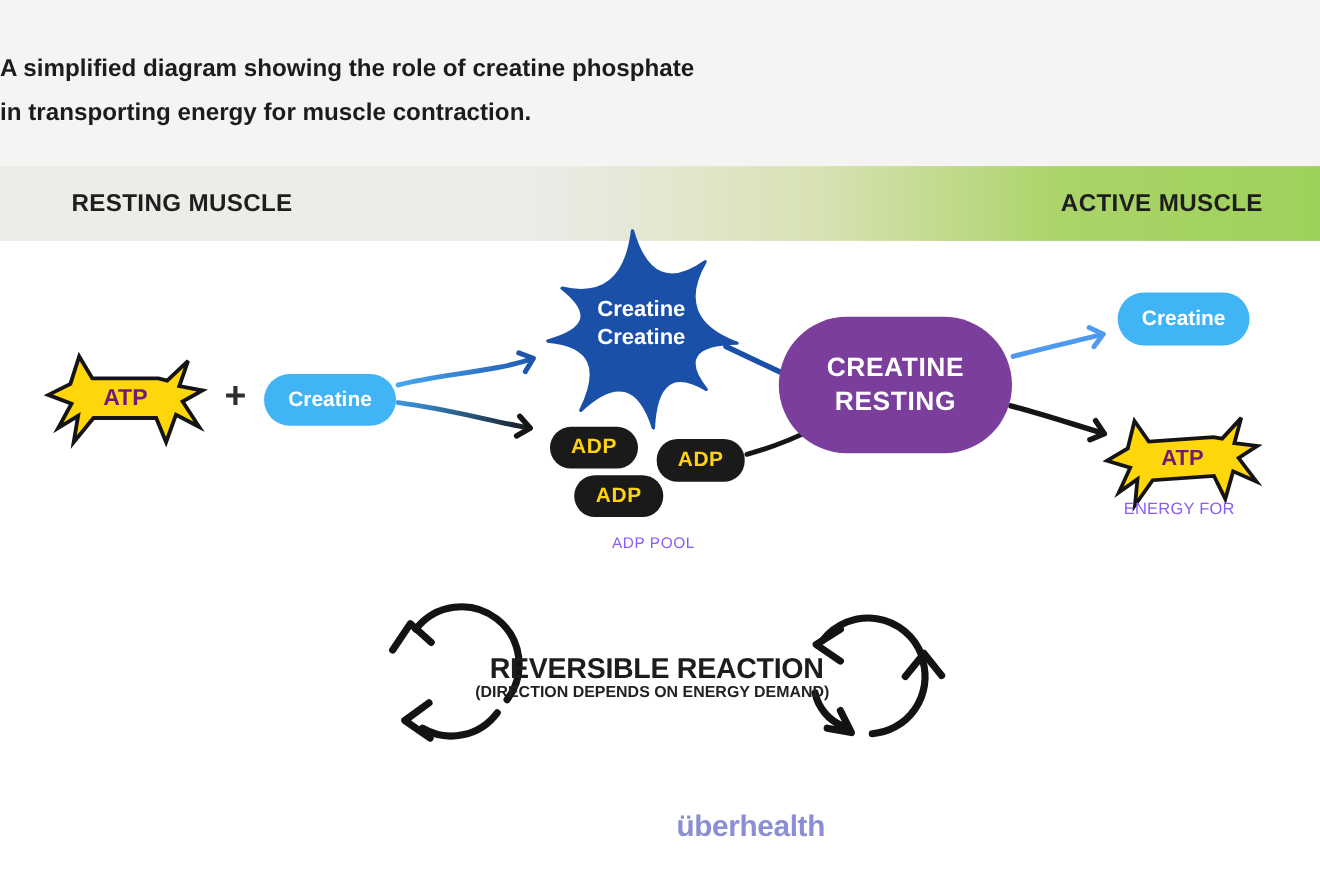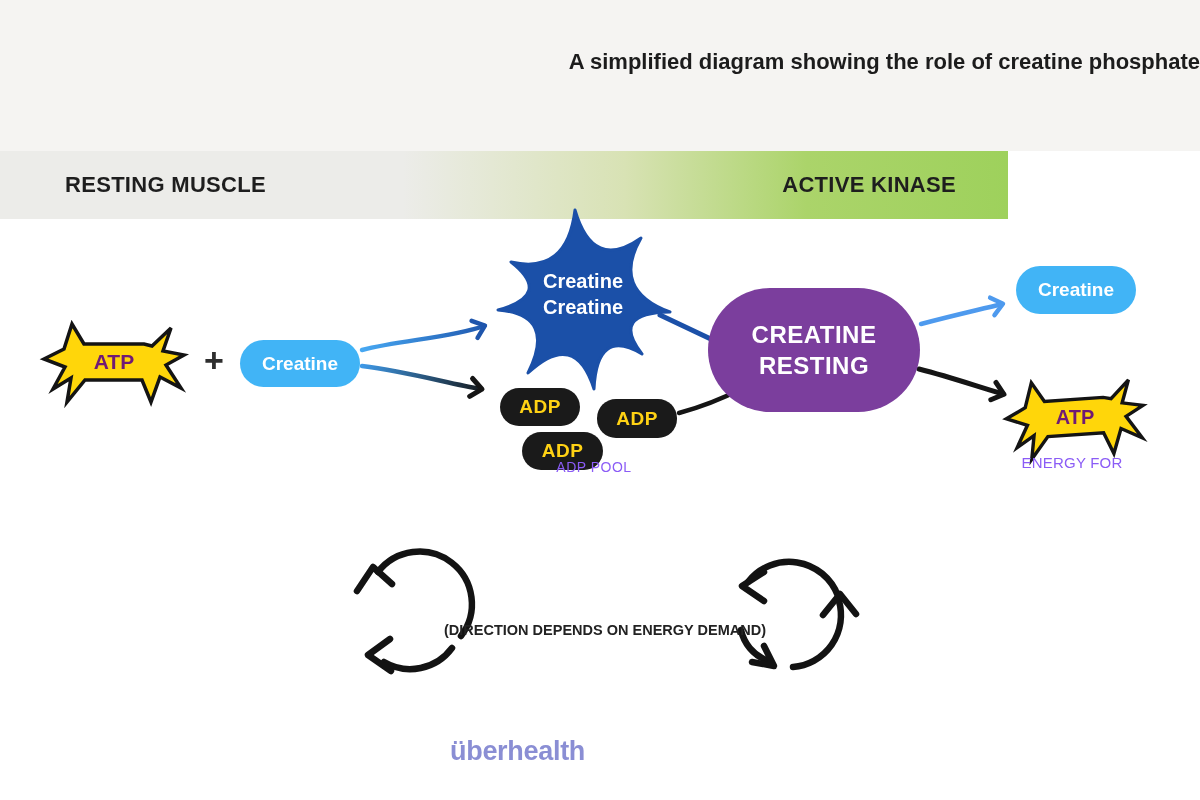--- a/index.html
+++ b/index.html
@@ -1,21 +1,21 @@
 <!DOCTYPE html>
 <html><head>
 <meta charset="utf-8">
 <style>
   html,body{margin:0;padding:0;background:#ffffff;}
   .stage{position:relative;width:1200px;height:800px;overflow:hidden;
          font-family:"Liberation Sans","DejaVu Sans",sans-serif;background:#ffffff;}
   .top-bg{position:absolute;left:0;top:0;width:1200px;height:151px;background:#f5f4f2;}
-  .title{position:absolute;left:0;top:42px;width:1200px;text-align:right;
+  .title{position:absolute;left:0;top:42px;width:1200px;text-align:left;
          font-size:22px;font-weight:600;color:#1c1c1c;line-height:40px;}
-  .banner{position:absolute;left:0;top:151px;width:1008px;height:68px;
+  .banner{position:absolute;left:0;top:151px;width:1200px;height:68px;
           background:linear-gradient(90deg,#ececE9 0%,#ecece9 40%,#d8e2b4 62%,#abd46a 80%,#9ed15c 100%);}
   .banner-label{position:absolute;top:0;height:68px;display:flex;align-items:center;
                 font-size:22px;font-weight:700;color:#1e1e1e;letter-spacing:.3px;}
   .banner-left{left:65px;}
   .banner-right{right:52px;}
   svg.art{position:absolute;left:0;top:0;}
   .pill{position:absolute;display:flex;align-items:center;justify-content:center;
         font-weight:700;color:#ffffff;}
   .pill-blue{background:#41b4f6;border-radius:24px;font-size:19px;}
   .pill-dark{background:#1a1a1a;border-radius:19px;color:#ffd214;font-size:19px;letter-spacing:.5px;}
@@ -25,39 +25,40 @@
   .lbl{position:absolute;text-align:center;color:#8b5cf6;font-weight:400;}
   .atp-lbl{font-size:21px;font-weight:800;color:#701a75;}
   .plus{position:absolute;left:196px;top:341px;width:36px;text-align:center;
         font-size:34px;font-weight:700;color:#2e2e2e;}
   .star-lbl{position:absolute;left:503px;top:268px;width:160px;text-align:center;
             color:#fff;font-size:20px;font-weight:700;line-height:26px;}
   .small-caps{font-size:14px;letter-spacing:.5px;}
   .energy{font-size:15px;line-height:20px;letter-spacing:.2px;}
   .rev-title{position:absolute;left:397px;top:592px;width:400px;text-align:center;
              font-size:26px;font-weight:700;color:#1d1d1d;letter-spacing:-0.3px;}
-  .rev-sub{position:absolute;left:380px;top:622px;width:450px;text-align:center;
+  .rev-sub{position:absolute;left:368px;top:622px;width:450px;text-align:center;
            font-size:14.5px;font-weight:600;color:#222;}
-  .brand{position:absolute;left:450px;top:736px;width:300px;text-align:left;
+  .brand{position:absolute;left:450px;top:736px;width:300px;text-align:right;
          font-size:27px;font-weight:700;color:#8a8ed4;letter-spacing:-0.3px;}
 </style>
 </head>
 <body>
 
 <div class="stage">
 
   <div class="top-bg"></div>
 
   <div class="title">
     <div>A simplified diagram showing the role of creatine phosphate</div>
+    <div>in transporting energy for muscle contraction.</div>
   </div>
 
   <div class="banner">
     <span class="banner-label banner-left">RESTING MUSCLE</span>
-    <span class="banner-label banner-right">ACTIVE KINASE</span>
+    <span class="banner-label banner-right">ACTIVE MUSCLE</span>
   </div>
 
   <svg class="art" width="1200" height="800" viewBox="0 0 1200 800">
     <defs>
       <path id="burst" d="M-30,-18 L-42,-38 L-50,-13 L-70,-3 L-49,5 L-61,27 L-43,16 L-47,40 L-29,18 L28,18 L37,40 L46,15 L67,26 L52,3 L70,-7 L49,-11 L57,-34 L38,-16 L30,-18 Z"></path>
       <linearGradient id="gradBlue1" gradientUnits="userSpaceOnUse" x1="362" y1="350" x2="490" y2="325">
         <stop offset="0" stop-color="#47a8f2"></stop>
           <stop offset="1" stop-color="#1e55ac"></stop>
       </linearGradient>
       <linearGradient id="gradBlue2" gradientUnits="userSpaceOnUse" x1="362" y1="366" x2="488" y2="390">
@@ -114,32 +115,33 @@
 
   <div class="star-lbl">
     <div>Creatine</div>
     <div>Creatine</div>
   </div>
 
   <div class="pill pill-dark" style="left:500px;top:388px;width:80px;height:38px;">ADP</div>
   <div class="pill pill-dark" style="left:597px;top:399px;width:80px;height:39px;">ADP</div>
   <div class="pill pill-dark" style="left:522px;top:432px;width:81px;height:38px;">ADP</div>
 
-  <div class="lbl small-caps" style="left:534px;top:459px;width:120px;">ADP POOL</div>
+  <div class="lbl small-caps" style="left:534px;top:485px;width:120px;">ADP POOL</div>
 
   <div class="kinase">
     <div>CREATINE</div>
     <div>RESTING</div>
   </div>
 
   <div class="pill pill-blue" style="left:1016px;top:266px;width:120px;height:48px;">Creatine</div>
 
   <div class="lbl atp-lbl" style="left:1025px;top:406px;width:100px;font-size:20px;">ATP</div>
 
   <div class="lbl energy" style="left:972px;top:453px;width:200px;">
     <div>ENERGY FOR</div>
   </div>
 
+  <div class="rev-title">REVERSIBLE REACTION</div>
   <div class="rev-sub">(DIRECTION DEPENDS ON ENERGY DEMAND)</div>
 
   <div class="brand">überhealth</div>
 
 </div>
 
 </body></html>

